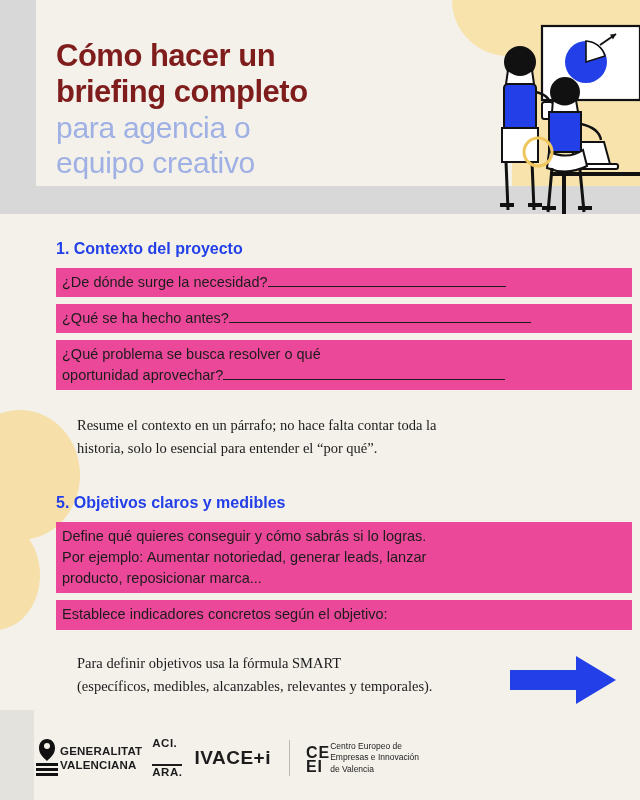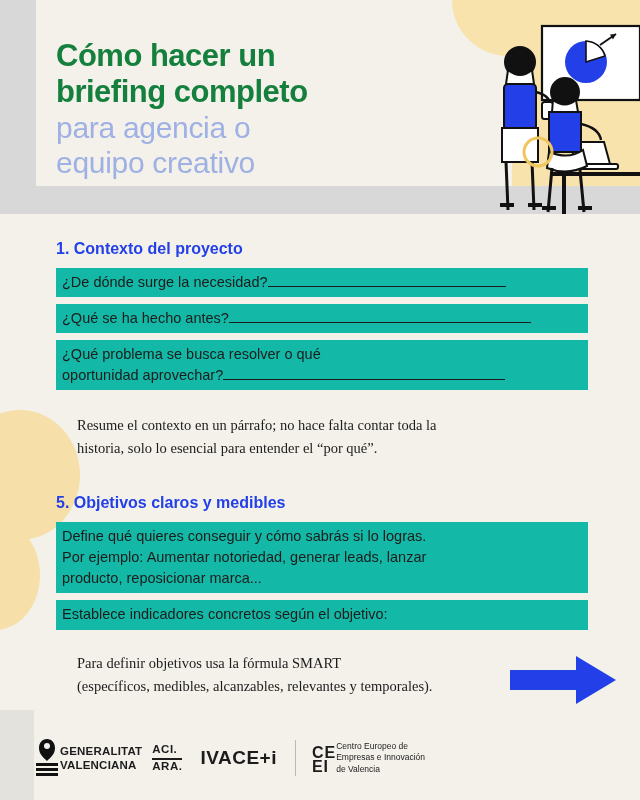--- a/index.html
+++ b/index.html
@@ -48,39 +48,39 @@
   }
 
   
   .header {
     position: absolute; left: 0; top: 0; width: 640px; height: 214px;
   }
   .title-block {
     position: absolute; left: 56px; top: 38px; width: 380px;
   }
   .title-line {
-    font-size: 31px; font-weight: bold; color: #15803d;
+    font-size: 31px; font-weight: bold; color: #7f1d1d;
     letter-spacing: -0.5px; line-height: 1.16;
   }
   .subtitle-line {
     font-size: 30px; color: #9fb0e4; line-height: 1.17; letter-spacing: -0.3px;
   }
 
   .illus { position: absolute; right: 0; top: 0; width: 240px; height: 214px; }
 
   
   .content { position: absolute; left: 0; top: 214px; width: 640px; }
 
   .section-title {
     color: #2340e8; font-weight: bold; font-size: 16px;
     margin: 26px 0 10px 56px;
   }
   .hl {
-    background: #14b8a6; color: #1c1c1c; font-size: 14.5px;
-    margin-left: 56px; width: 532px; padding: 4px 6px 4px 6px;
+    background: #ec4899; color: #1c1c1c; font-size: 14.5px;
+    margin-left: 56px; width: 576px; padding: 4px 6px 4px 6px;
     line-height: 1.45;
   }
   .hl .dots {
     display: inline-block;
     border-bottom: 1px solid #1c1c1c;
     height: 13px;
     vertical-align: baseline;
   }
   .gap { height: 7px; }
 
@@ -97,23 +97,23 @@
   .footer {
     position: absolute; left: 0; bottom: 0; width: 640px; height: 84px;
     display: flex; align-items: center; padding-left: 34px;
   }
   .gva-logo { display: flex; align-items: center; gap: 0; }
   .gva-text { font-size: 11.5px; font-weight: bold; color: #1c1c1c; line-height: 1.25; letter-spacing: 0.2px; }
   .aciara {
     font-size: 11.5px; font-weight: bold; color: #1c1c1c; line-height: 1.2;
     margin-left: 10px; letter-spacing: 0.5px;
   }
-  .aciara .underline { border-bottom: 2px solid #1c1c1c; display: block; padding-bottom: 1px; }
+  .aciara .underline { border-bottom: 2px solid #1c1c1c; display: block; padding-bottom: 13px; }
   .ivace {
-    font-size: 19px; font-weight: bold; color: #1c1c1c; margin-left: 18px; letter-spacing: 0.5px;
+    font-size: 19px; font-weight: bold; color: #1c1c1c; margin-left: 12px; letter-spacing: 0.5px;
   }
   .divider { width: 1px; height: 36px; background: #b9b9b5; margin: 0 16px 0 18px; }
   .ceei-wrap { display: flex; align-items: flex-end; gap: 0; }
   .ceei-mark { font-size: 16px; font-weight: bold; color: #1c1c1c; line-height: 0.92; letter-spacing: 1px; }
   .ceei-text { font-size: 8.5px; color: #1c1c1c; line-height: 1.35; }
 </style>
 </head>
 <body>
 
 <div class="page">

